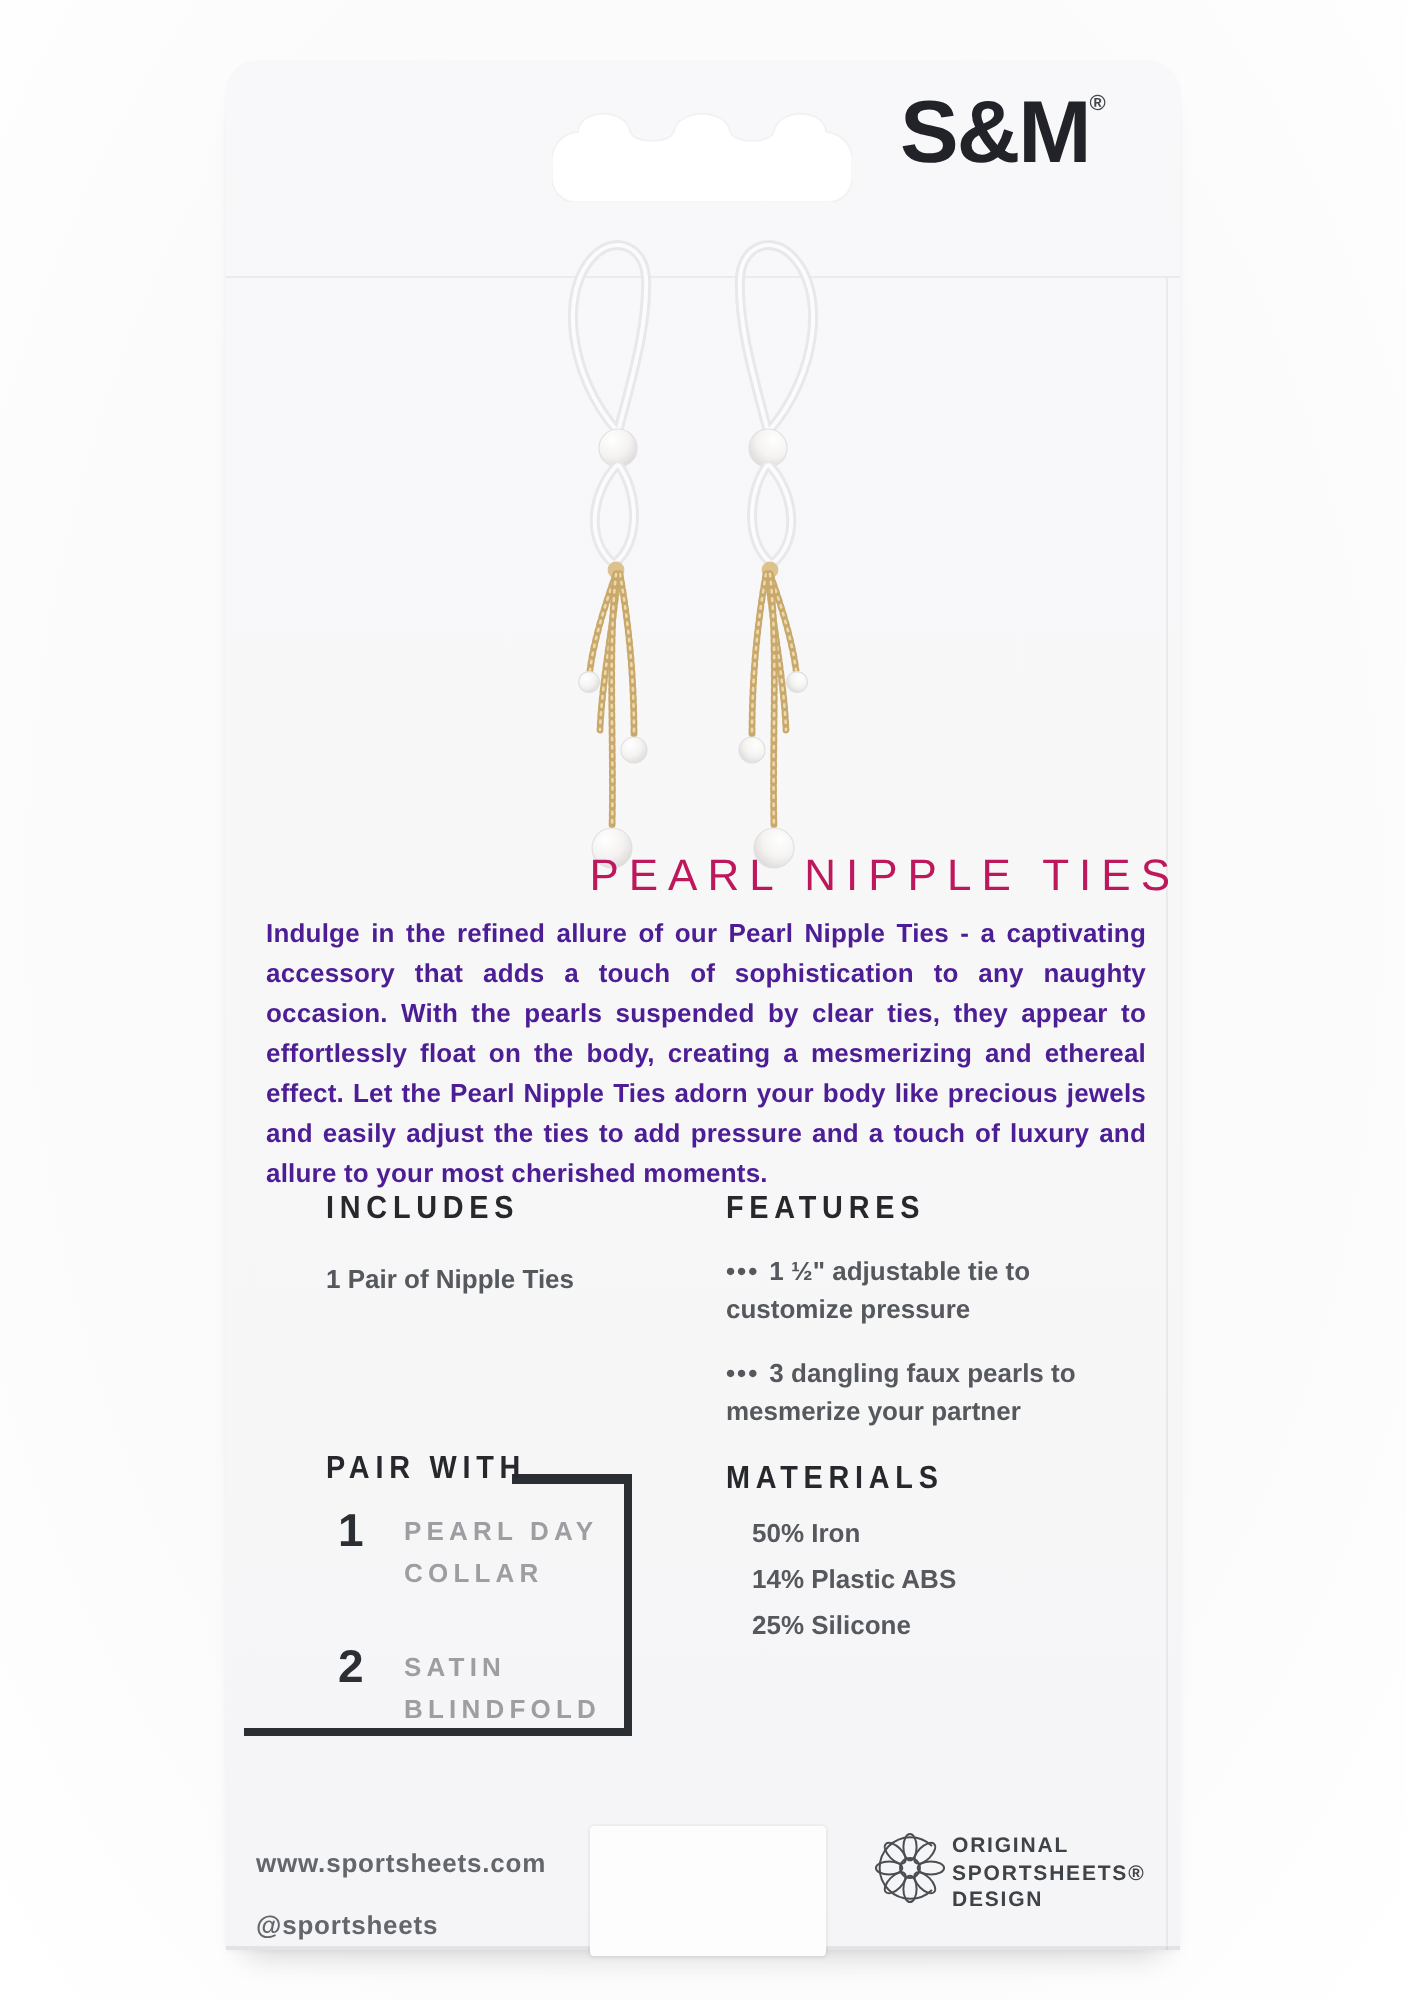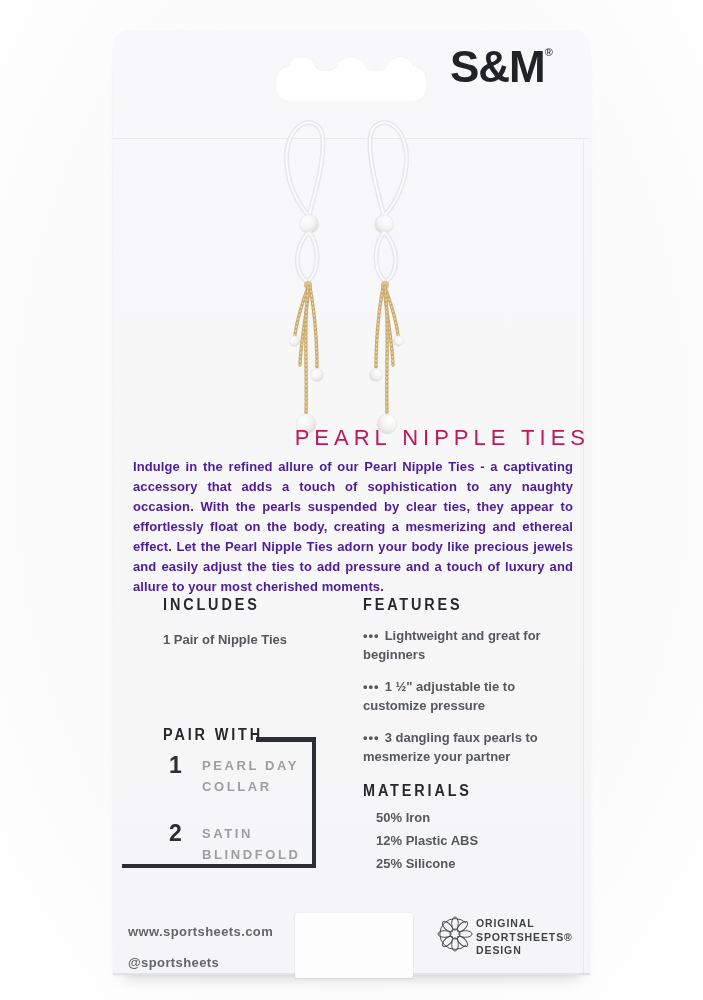--- a/index.html
+++ b/index.html
@@ -150,28 +150,27 @@
 <div class="abs desc">Indulge in the refined allure of our Pearl Nipple Ties - a captivating accessory that adds a touch of sophistication to any naughty occasion. With the pearls suspended by clear ties, they appear to effortlessly float on the body, creating a mesmerizing and ethereal effect. Let the Pearl Nipple Ties adorn your body like precious jewels and easily adjust the ties to add pressure and a touch of luxury and allure to your most cherished moments.</div>
 
 <div class="abs col-left">
   <div class="h">INCLUDES</div>
   <div class="body-txt inc-item">1 Pair of Nipple Ties</div>
 </div>
 
 <div class="abs col-right">
   <div class="h">FEATURES</div>
   <div class="feat-list">
-    <div class="body-txt feat-item"><span class="bullet">•••</span><span>Lightweight and great for beginners</span></div>
     <div class="body-txt feat-item"><span class="bullet">•••</span><span>1 ½" adjustable tie to customize pressure</span></div>
     <div class="body-txt feat-item"><span class="bullet">•••</span><span>3 dangling faux pearls to mesmerize your partner</span></div>
   </div>
   <div class="h mat-head">MATERIALS</div>
   <div class="mat-list">
     <div class="body-txt mat-item">50% Iron</div>
-    <div class="body-txt mat-item">12% Plastic ABS</div>
+    <div class="body-txt mat-item">14% Plastic ABS</div>
     <div class="body-txt mat-item">25% Silicone</div>
   </div>
 </div>
 
 <div class="abs pair-box"></div>
 <div class="abs pair-topline"></div>
 <div class="abs h pair-heading">PAIR WITH</div>
 <div class="abs pair-item-num num1">1</div>
 <div class="abs pair-item-label lab1">PEARL DAY COLLAR</div>
 <div class="abs pair-item-num num2">2</div>

